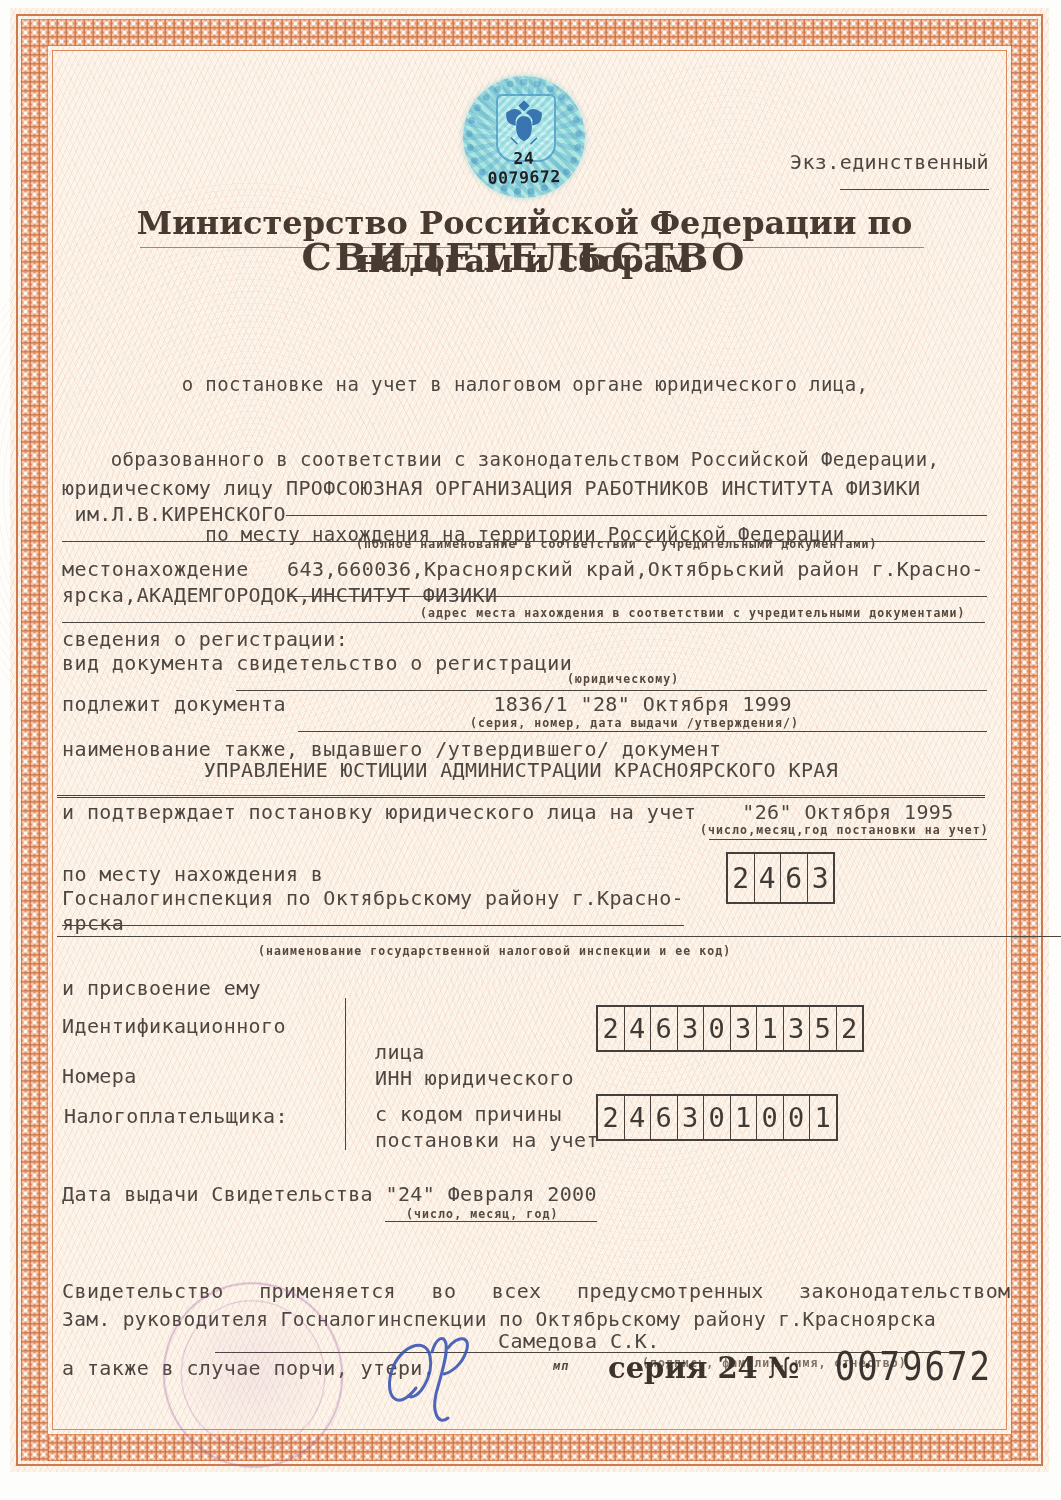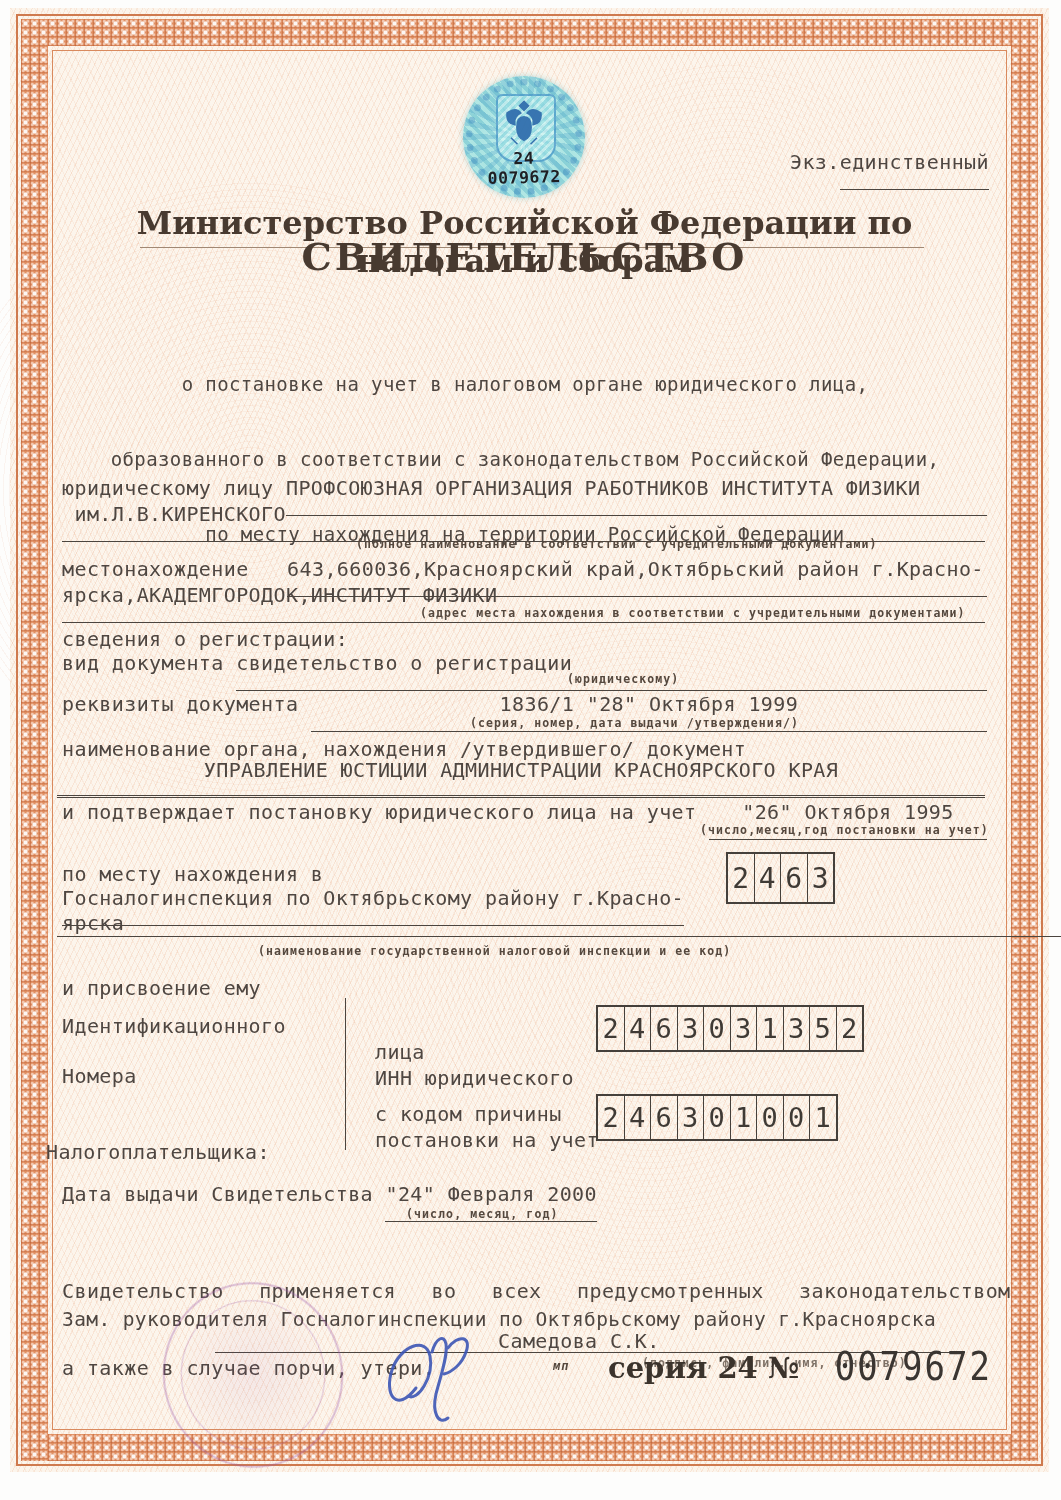--- a/index.html
+++ b/index.html
@@ -131,25 +131,25 @@
   <div class="abs mono ul" style="left:62px;top:583px;width:923px;">ярска,АКАДЕМГОРОДОК,ИНСТИТУТ ФИЗИКИ</div>
   <div class="abs cap" style="left:420px;top:606px;">(адрес места нахождения в соответствии с учредительными документами)</div>
 
   <div class="abs mono" style="left:62px;top:627px;">сведения о регистрации:</div>
   <div class="abs mono row" style="left:62px;top:651px;width:925px;">
     <span>вид документа </span><span class="ul fill">свидетельство о регистрации</span>
   </div>
   <div class="abs cap" style="left:567px;top:672px;">(юридическому)</div>
 
   <div class="abs mono row" style="left:62px;top:692px;width:925px;">
-    <span>реквизиты документа </span><span class="ul fill ctr">1836/1 "28" Октября 1999</span>
+    <span>подлежит документа </span><span class="ul fill ctr">1836/1 "28" Октября 1999</span>
   </div>
   <div class="abs cap" style="left:470px;top:716px;">(серия, номер, дата выдачи /утверждения/)</div>
 
-  <div class="abs mono" style="left:62px;top:737px;">наименование органа, нахождения /утвердившего/ документ</div>
+  <div class="abs mono" style="left:62px;top:737px;">наименование также, выдавшего /утвердившего/ документ</div>
   <div class="abs mono ul ctr" style="left:57px;top:758px;width:928px;">УПРАВЛЕНИЕ ЮСТИЦИИ АДМИНИСТРАЦИИ КРАСНОЯРСКОГО КРАЯ</div>
   <div class="abs hline" style="left:57px;top:795px;width:928px;"></div>
 
   <div class="abs mono row" style="left:62px;top:800px;width:925px;">
     <span>и подтверждает постановку юридического лица на учет </span><span class="ul fill ctr">"26" Октября 1995</span>
   </div>
   <div class="abs cap" style="left:700px;top:823px;">(число,месяц,год постановки на учет)</div>
 
   <div class="abs mono" style="left:62px;top:862px;">по месту нахождения в</div>
   <div class="abs codebox cell-xl" style="left:726px;top:852px;">
@@ -162,21 +162,21 @@
   <div class="abs mono" style="left:62px;top:911px;">ярска</div>
   <div class="abs" style="left:57px;top:936px;width:1004px;border-top:1.4px solid #4b453f;"></div>
   <div class="abs cap" style="left:258px;top:944px;">(наименование государственной налоговой инспекции и ее код)</div>
 
   <div class="abs mono" style="left:62px;top:976px;">и присвоение ему</div>
 
   <div class="abs" style="left:345px;top:998px;height:152px;border-left:1.6px solid #4b453f;"></div>
 
   <div class="abs mono" style="left:62px;top:1014px;">Идентификационного</div>
   <div class="abs mono" style="left:62px;top:1064px;">Номера</div>
-  <div class="abs mono" style="left:46px;top:1104px;margin-top:36px;">Налогоплательщика:</div>
+  <div class="abs mono" style="left:64px;top:1104px;">Налогоплательщика:</div>
 
   <div class="abs mono" style="left:375px;top:1066px;">ИНН юридического</div>
   <div class="abs mono" style="left:375px;top:1040px;">лица</div>
   <div class="abs codebox cell-lg" style="left:596px;top:1005px;">
     <span>2</span>
       <span>4</span>
       <span>6</span>
       <span>3</span>
       <span>0</span>
       <span>3</span>

